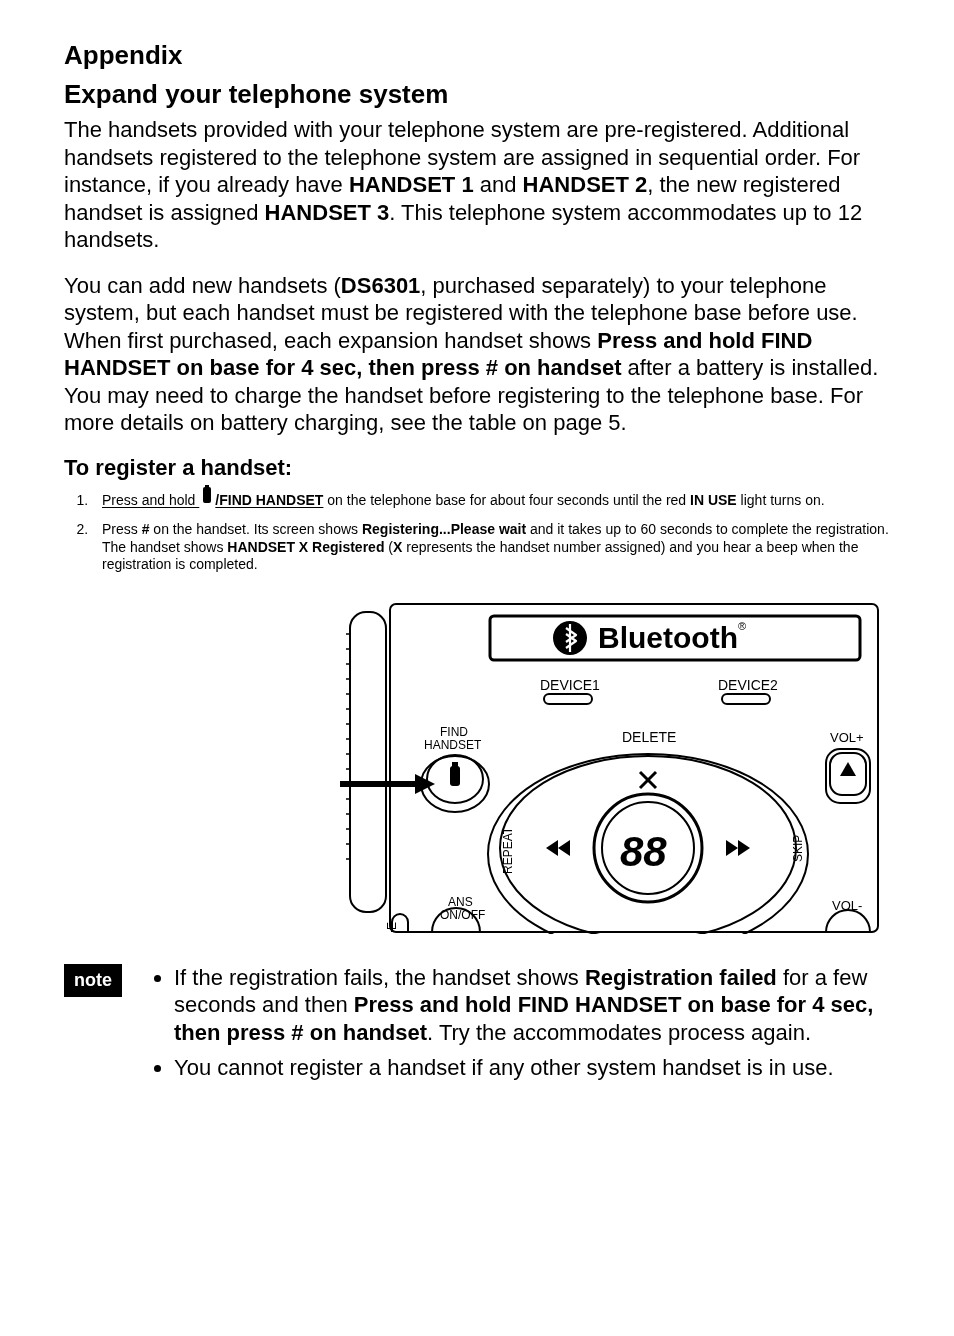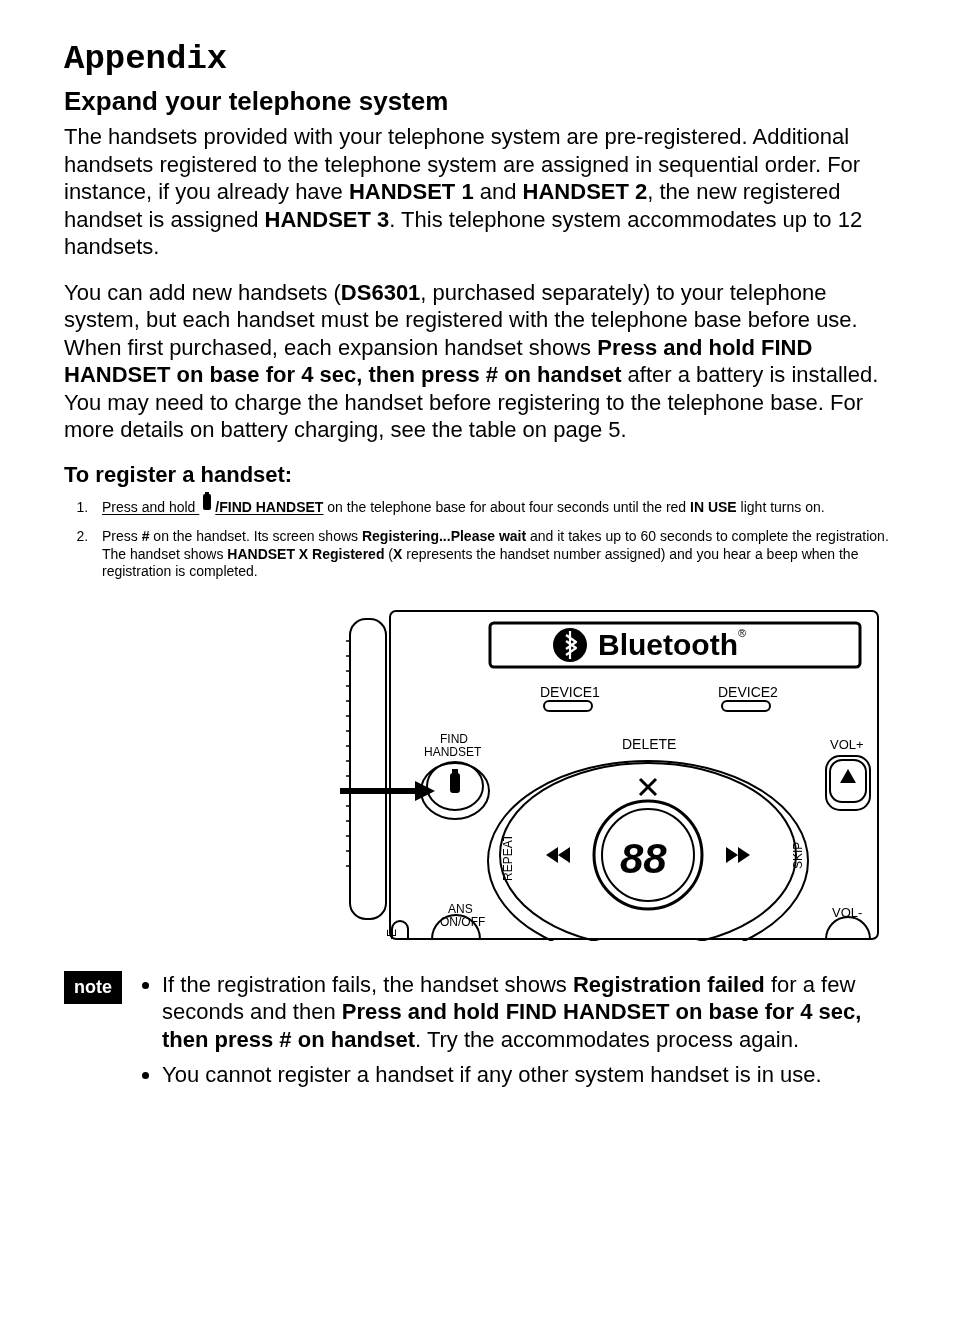--- a/index.html
+++ b/index.html
@@ -8,24 +8,23 @@
     font-family: Arial, Helvetica, sans-serif;
     background: #fff;
     color: #000;
     width: 954px;
   }
   .page {
     padding: 40px 64px 40px 64px;
     box-sizing: border-box;
   }
   h1 {
-    font-size: 34px;
+    font-size: 26px;
     font-weight: bold;
     margin: 0 0 8px 0;
-    font-family: Liberation Mono, monospace;
   }
   h2 {
     font-size: 26px;
     font-weight: bold;
     margin: 0 0 6px 0;
   }
   p.body {
     font-size: 22px;
     line-height: 1.25;
     margin: 0 0 18px 0;
@@ -55,21 +54,21 @@
     display: flex;
     justify-content: flex-end;
     margin: 20px 10px 30px 0;
   }
   .diagram {
     position: relative;
   }
   .note-row {
     display: flex;
     align-items: flex-start;
-    gap: 16px;
+    gap: 28px;
     margin-top: 10px;
   }
   .note-badge {
     background: #000;
     color: #fff;
     font-weight: bold;
     font-size: 18px;
     padding: 6px 10px;
     display: inline-block;
     flex-shrink: 0;

